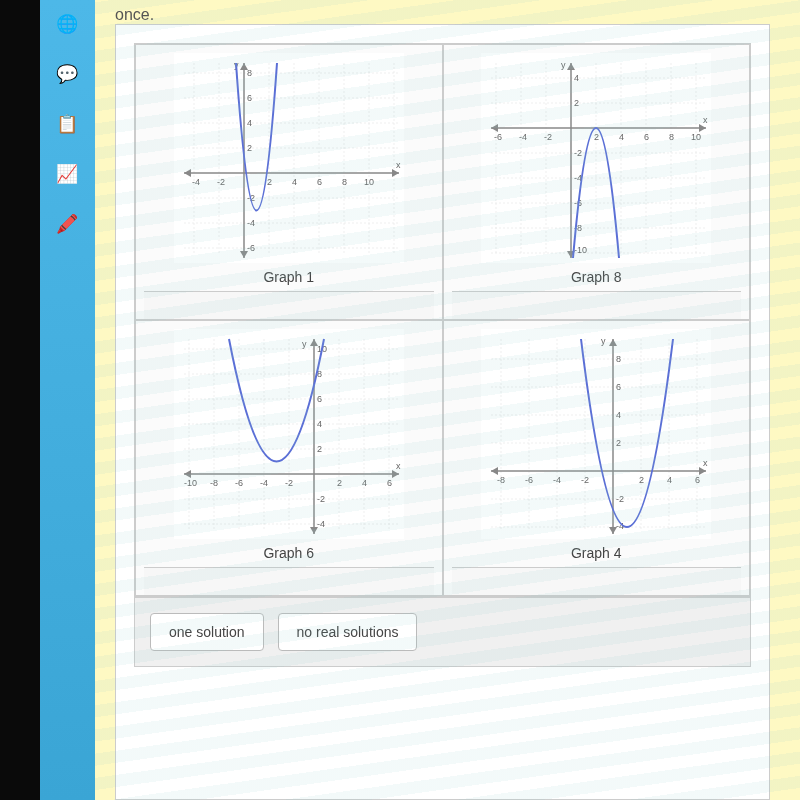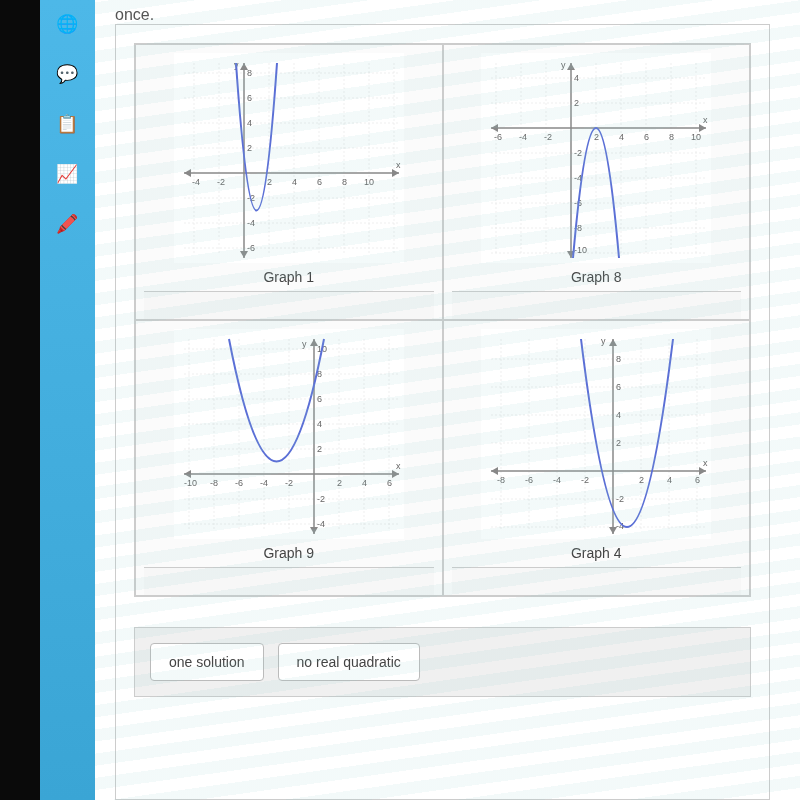--- a/index.html
+++ b/index.html
@@ -30,21 +30,21 @@
       width: 32px;
       height: 32px;
       display: flex;
       align-items: center;
       justify-content: center;
       color: white;
       font-size: 18px;
     }
     .content {
       flex: 1;
-      background: #ffffff;
+      background: #fef9c3;
       padding: 0 30px 0 20px;
       display: flex;
       flex-direction: column;
       height: 100%;
     }
     .instruction-top {
       color: #555;
       font-size: 16px;
       margin-top: 6px;
     }
@@ -89,21 +89,20 @@
       font-weight: 500;
       text-align: center;
     }
     .drop-zone {
       border-top: 1px solid #ccc;
       height: 28px;
       width: 100%;
       background: #f7f7f7;
     }
     .tiles-area {
-      margin-top: 30px;
       padding: 15px;
       background: #f0f0f0;
       border: 1px solid #ccc;
       display: flex;
       gap: 14px;
       text-align: right;
     }
     .tile {
       background: white;
       border: 1px solid #bbb;
@@ -301,21 +300,21 @@
             <text class="ticklabel" x="143" y="48">8</text>
             <text class="ticklabel" x="143" y="23">10</text>
             <text class="ticklabel" x="143" y="173">-2</text>
             <text class="ticklabel" x="143" y="198">-4</text>
             <text class="ticklabel" x="222" y="140">x</text>
             <text class="ticklabel" x="128" y="18">y</text>
 
             <path class="curve" d="M 55 10 Q 102.5 255 150 10"></path>
           </svg>
         </div>
-        <div class="graph-label">Graph 9</div>
+        <div class="graph-label">Graph 6</div>
         <div class="drop-zone"></div>
       </div>
 
       <div class="graph-cell">
         <div class="graph-box">
           <svg viewBox="0 0 230 210">
             <g class="grid">
               <line x1="20" y1="10" x2="20" y2="200"></line>
                 <line x1="48" y1="10" x2="48" y2="200"></line>
               <line x1="76" y1="10" x2="76" y2="200"></line>
@@ -357,18 +356,18 @@
           </svg>
         </div>
         <div class="graph-label">Graph 4</div>
         <div class="drop-zone"></div>
       </div>
 
     </div>
 
     <div class="tiles-area">
       <div class="tile">one solution</div>
-      <div class="tile">no real quadratic</div>
+      <div class="tile">no real solutions</div>
     </div>
   </div>
 </div>
 
 <div class="moire-overlay"></div>
 
 </body></html>

